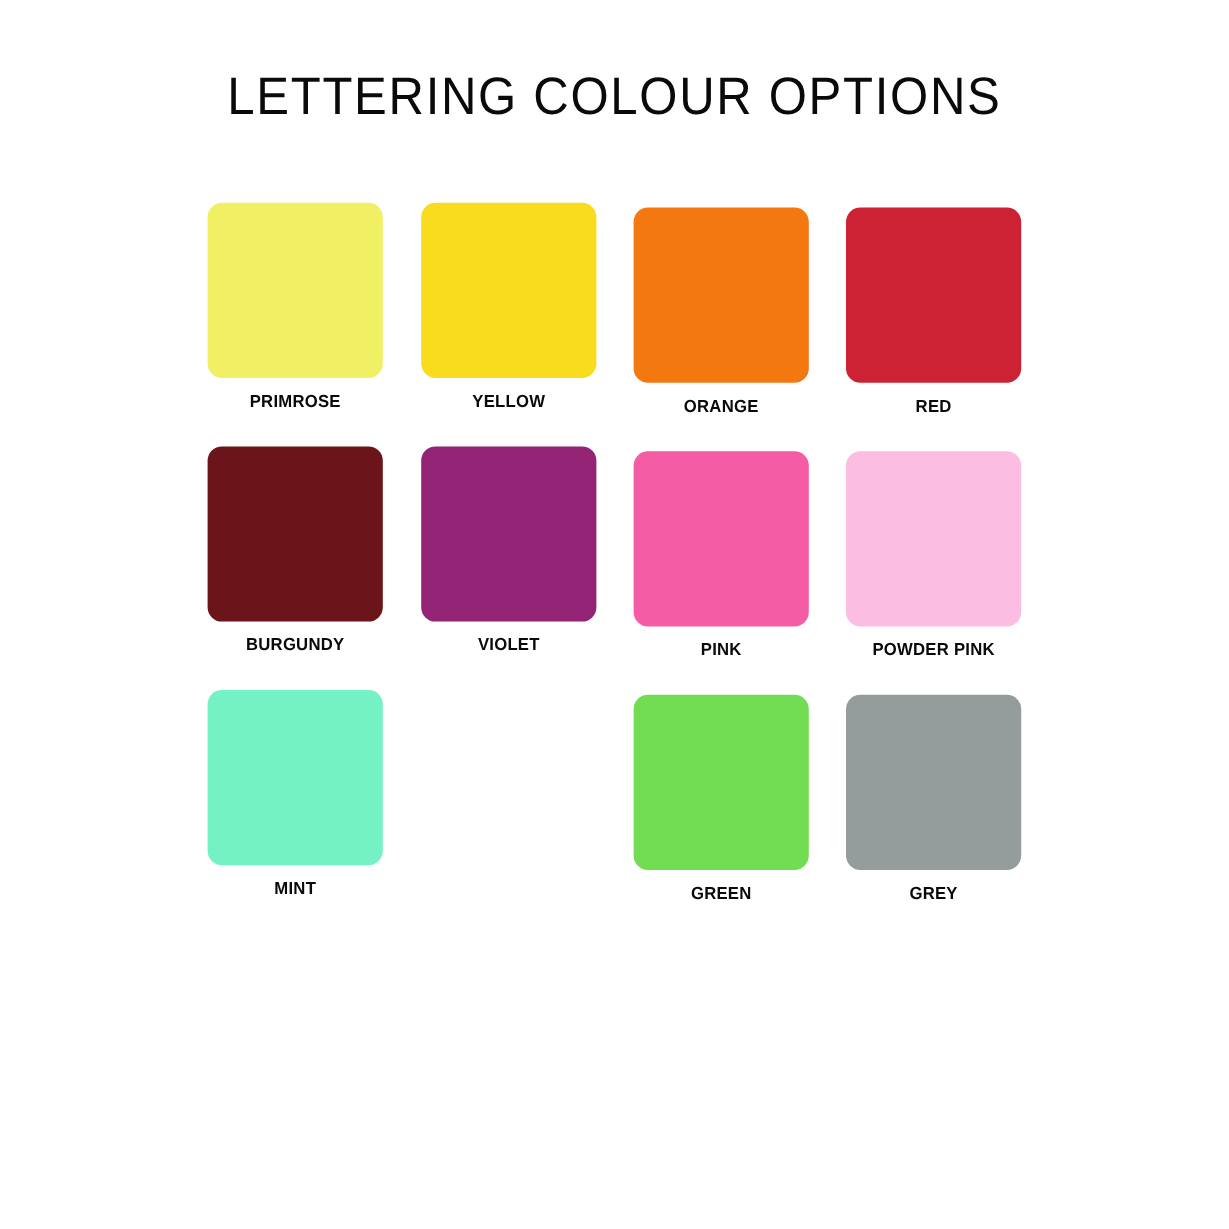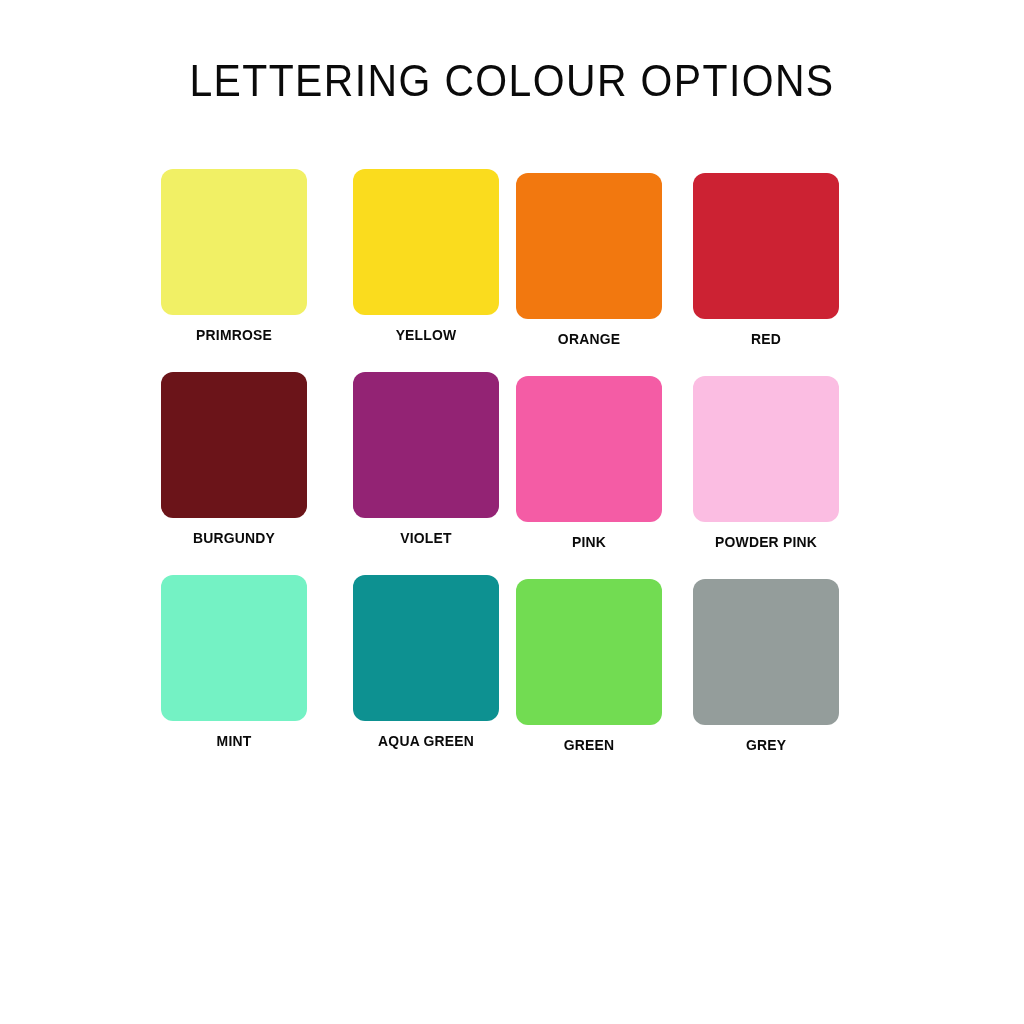--- a/index.html
+++ b/index.html
@@ -45,20 +45,21 @@
   }
 
   .row {
     position: relative;
     height: 203px;
   }
 
   .cell {
     position: absolute;
     width: 146px;
+    margin-left: 12px;
   }
 
   .swatch {
     width: 146px;
     height: 146px;
     border-radius: 12px;
     display: block;
   }
 
   .label {
@@ -70,21 +71,21 @@
     font-weight: 600;
     letter-spacing: 0.2px;
     color: #0a0a0a;
     white-space: nowrap;
     transform: scaleX(0.96);
     transform-origin: center top;
   }
 
   
   .col0 { left: 0px; }
-  .col1 { left: 192px; }
+  .col1 { left: 178px; }
   .col2 { left: 355px; }
   .col3 { left: 532px; }
 
   
   .nudge { margin-top: 4px; }
 </style>
 </head>
 <body style="background: rgb(255, 255, 255);">
 
 <div id="page">
@@ -126,24 +127,20 @@
         <div class="cell col2 nudge">
           <div class="swatch" style="background: rgb(244, 92, 165);"></div>
           <div class="label">PINK</div>
         </div>
       </div>
       <div class="row">
         <div class="cell col0">
           <div class="swatch" style="background: rgb(116, 242, 196);"></div>
           <div class="label">MINT</div>
         </div>
-        <div class="cell col1">
-          <div class="swatch" style="background: rgb(13, 145, 145);"></div>
-          <div class="label">AQUA GREEN</div>
-        </div>
         <div class="cell col3 nudge">
           <div class="swatch" style="background: rgb(148, 157, 155);"></div>
           <div class="label">GREY</div>
         </div>
         <div class="cell col2 nudge">
           <div class="swatch" style="background: rgb(114, 220, 82);"></div>
           <div class="label">GREEN</div>
         </div>
       </div>
       <div class="row">

